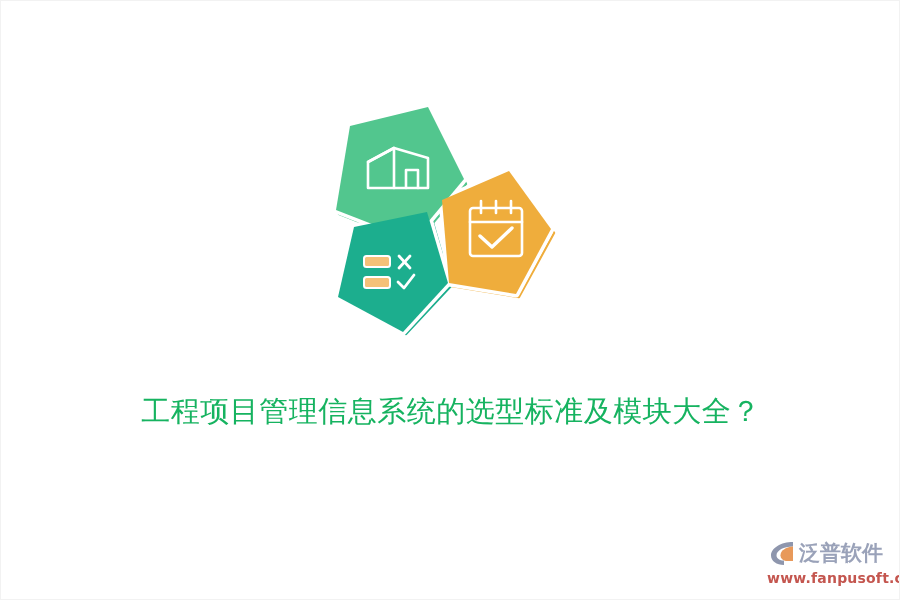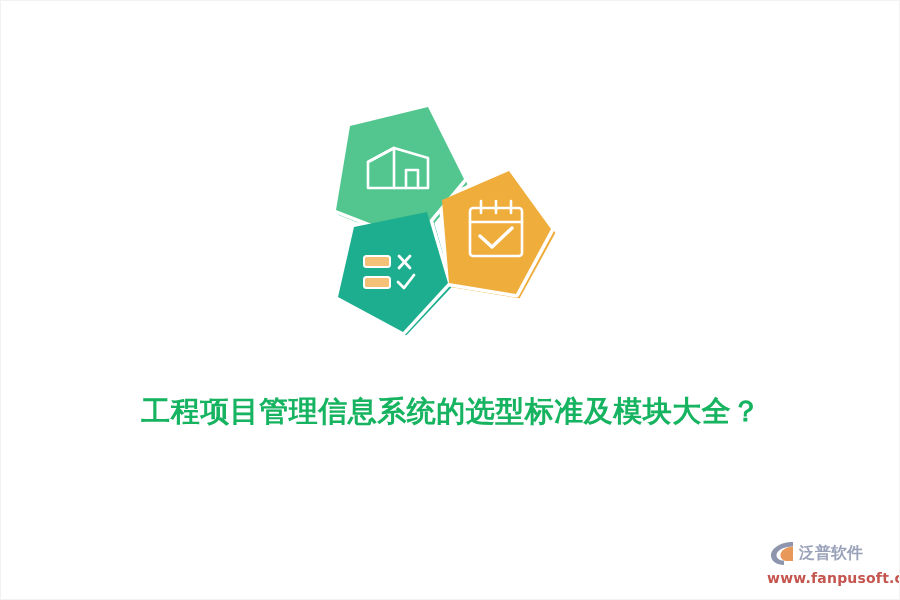--- a/index.html
+++ b/index.html
@@ -43,21 +43,20 @@
     left: 0;
     top: 390px;
     width: 900px;
     text-align: center;
     font-family: "DejaVu Sans", "Liberation Sans", sans-serif;
     font-size: 29px;
     line-height: 40px;
     letter-spacing: 0.5px;
     color: #16b360;
     white-space: nowrap;
-    font-weight: bold;
   }
 
   
   #watermark-logo {
     position: absolute;
     left: 766px;
     top: 536px;
     width: 126px;
     height: 52px;
   }
@@ -72,21 +71,21 @@
     flex: 0 0 30px;
     margin-right: 2px;
   }
   #watermark-logo .logo-mark svg {
     display: block;
     width: 30px;
     height: 30px;
   }
   #watermark-logo .logo-name {
     font-family: "DejaVu Sans", "Liberation Sans", sans-serif;
-    font-size: 16px;
+    font-size: 21px;
     line-height: 28px;
     font-weight: bold;
     color: #9aa2b9;
     letter-spacing: 0px;
     white-space: nowrap;
   }
   #watermark-logo .logo-url {
     font-family: "DejaVu Sans", "Liberation Sans", sans-serif;
     font-size: 14px;
     line-height: 16px;

